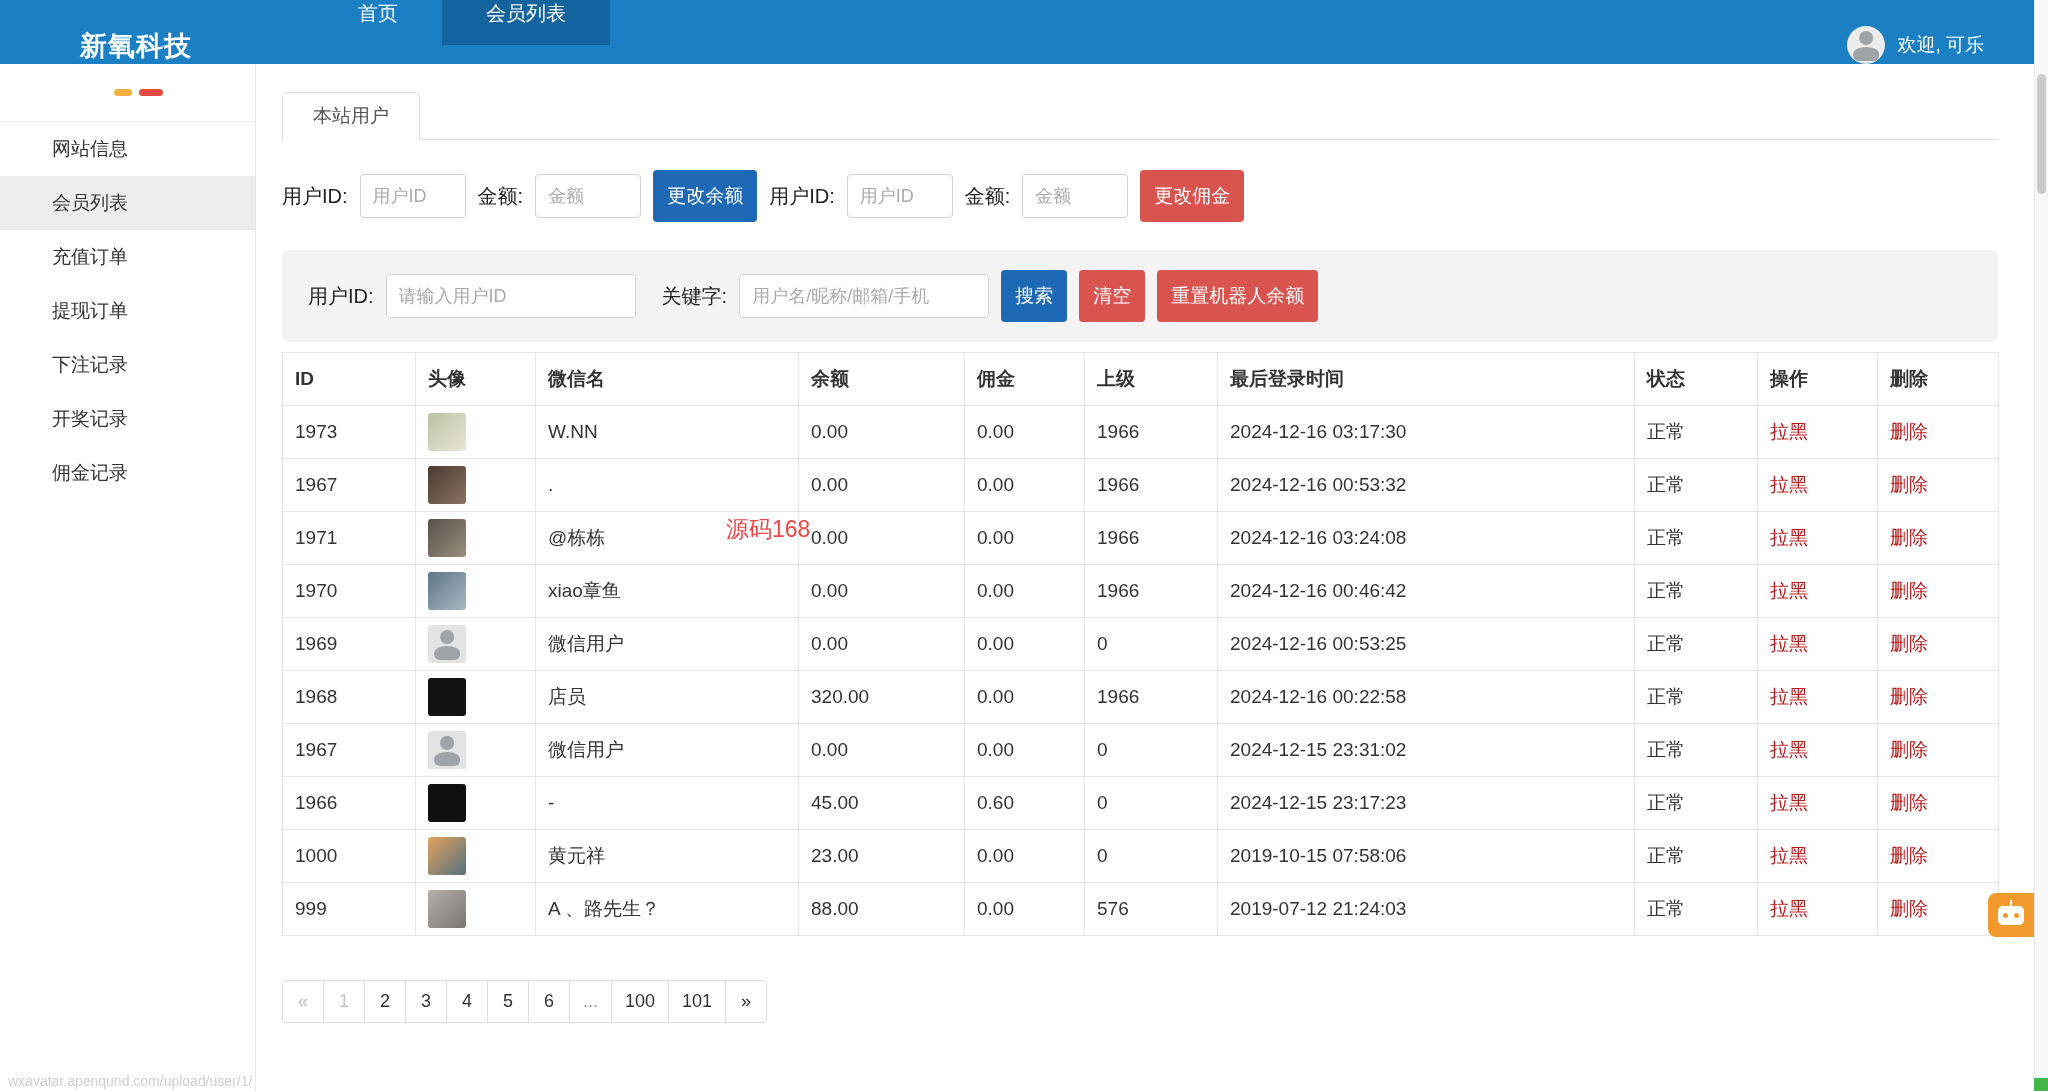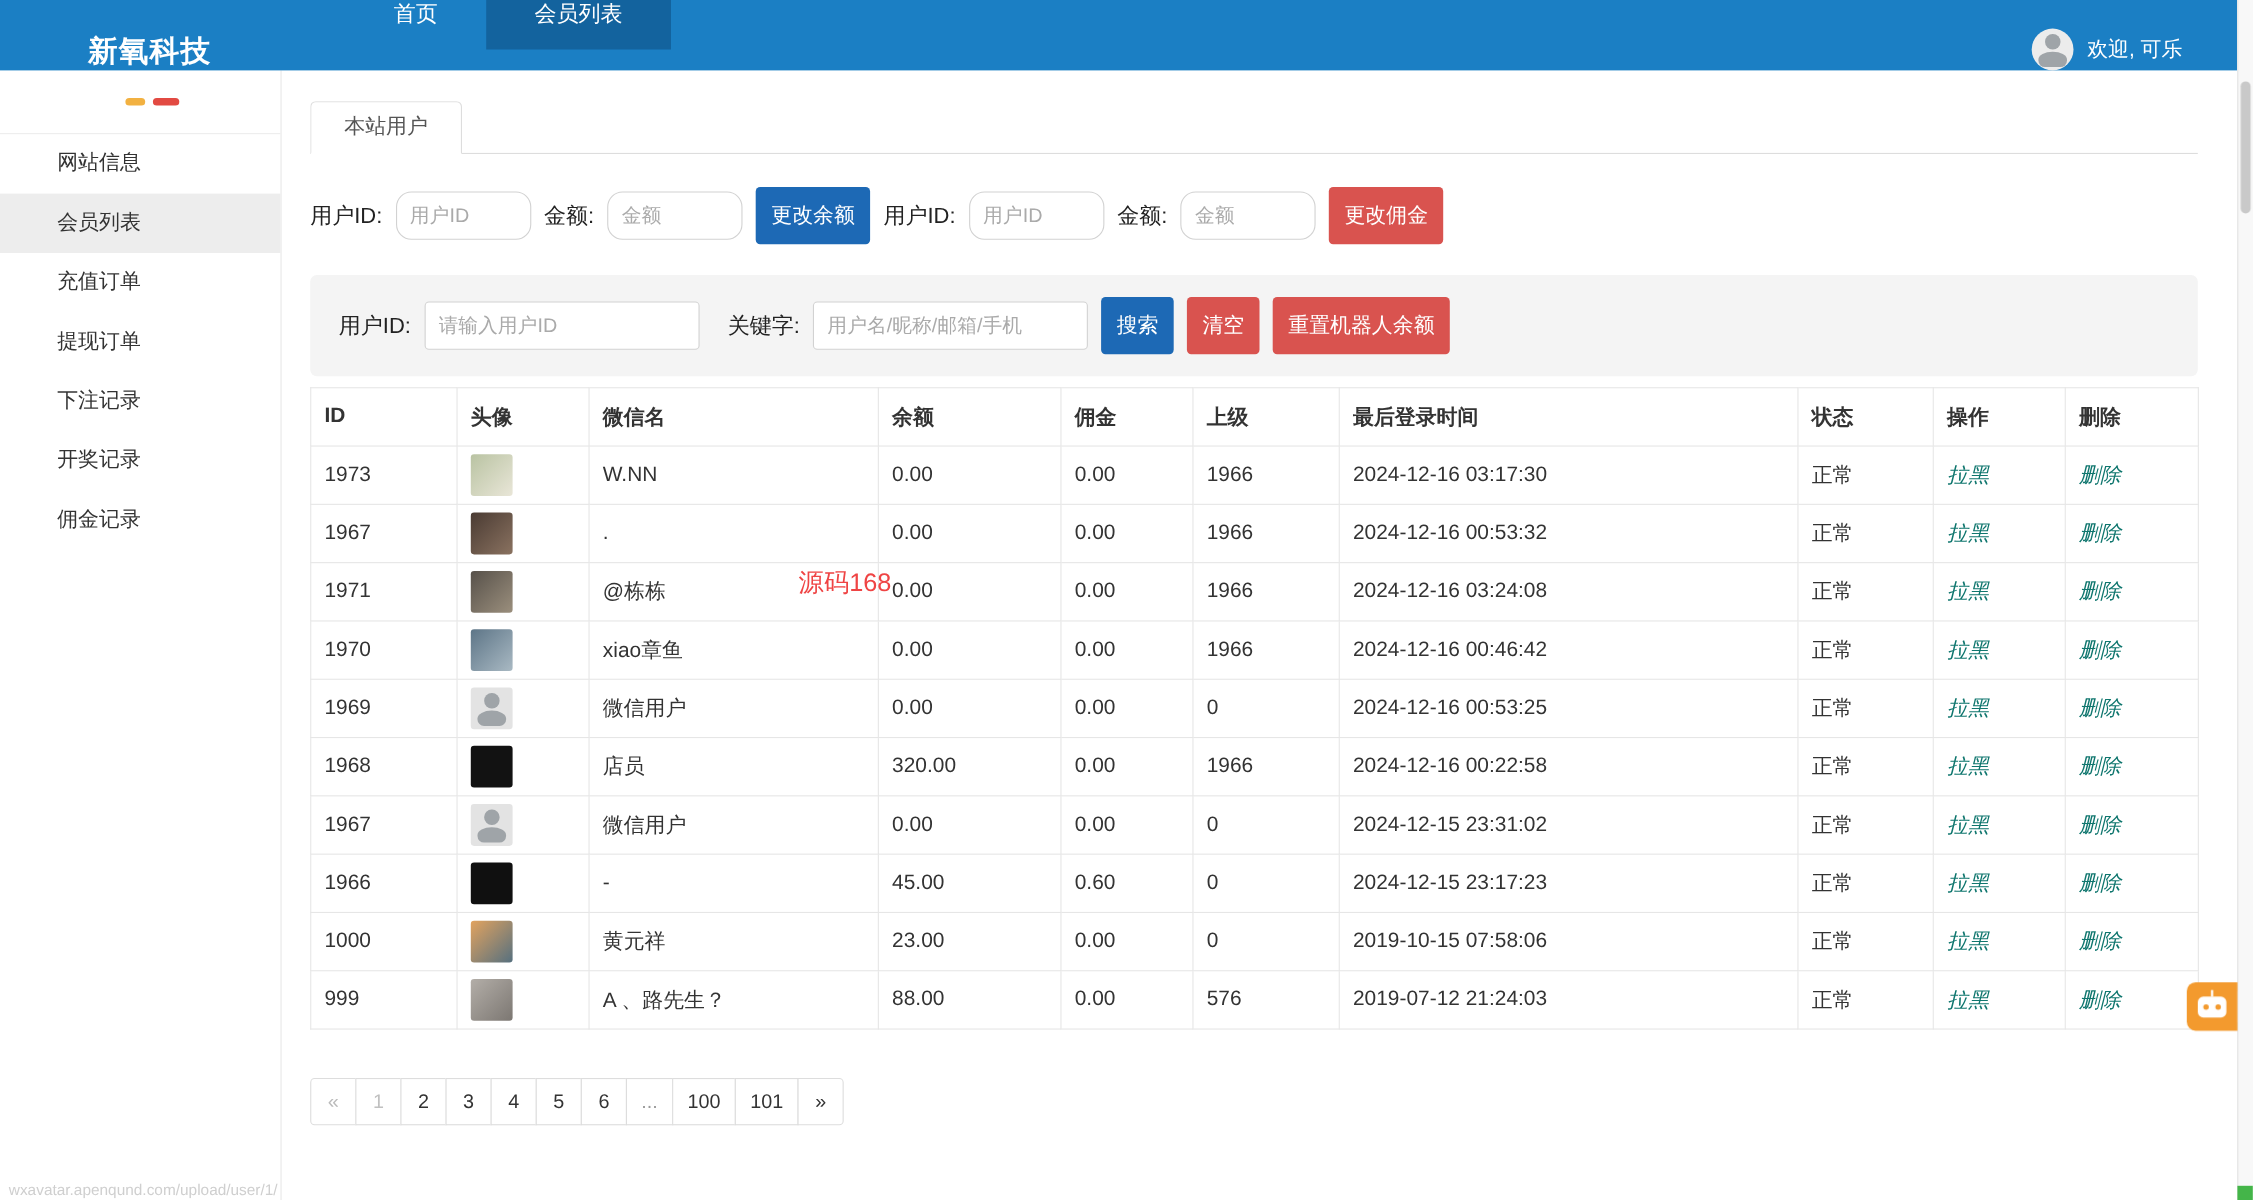--- a/index.html
+++ b/index.html
@@ -38,21 +38,21 @@
   .tabs::after { content: ""; position: absolute; left: 0; right: 0; bottom: 0; height: 1px; background: #ddd; }
   .tab { position: absolute; left: 0; bottom: 0; height: 48px; line-height: 46px; padding: 0 30px; background: #fff;
     border: 1px solid #ddd; border-bottom: 1px solid #fff; border-radius: 5px 5px 0 0; z-index: 1;
     font-size: 19px; color: #555; cursor: pointer; }
 
   
   .balance-form { display: flex; align-items: center; margin-top: 30px; font-size: 20px; color: #222; gap: 12px; }
   input { height: 44px; border: 1px solid #d2d2d2; border-radius: 4px; padding: 0 12px; font-size: 18px;
     color: #333; background: #fff; font-family: inherit; outline: none; }
   input::placeholder { color: #aaa; }
-  input.small { width: 123px; border-radius: 14px; }
+  input.small { width: 106px; }
   input.mid { width: 250px; }
   .btn { height: 52px; border: none; border-radius: 4px; color: #fff; font-size: 19px; padding: 0 14px;
     cursor: pointer; font-family: inherit; white-space: nowrap; }
   .btn.blue { background: #1d69b5; }
   .btn.red { background: #d9534f; }
 
   .search-panel { margin-top: 28px; background: #f4f4f4; border-radius: 6px; height: 92px; display: flex;
     align-items: center; padding: 0 26px; gap: 12px; font-size: 20px; color: #222; }
   .search-panel .sep { margin-left: 14px; }
 
@@ -60,21 +60,21 @@
   .table-wrap { position: relative; margin-top: 10px; }
   table { border-collapse: collapse; table-layout: fixed; width: 100%; background: #fff; }
   th, td { border: 1px solid #e6e6e6; height: 53px; padding: 0 0 0 12px; font-size: 19px; color: #333;
     text-align: left; overflow: hidden; white-space: nowrap; vertical-align: middle; }
   th { font-weight: bold; }
   col.c0{width:133px} col.c1{width:120px} col.c2{width:263px} col.c3{width:166px} col.c4{width:120px}
   col.c5{width:133px} col.c6{width:417px} col.c7{width:123px} col.c8{width:120px} col.c9{width:121px}
   .avatar { display: inline-block; width: 38px; height: 38px; border-radius: 3px; vertical-align: middle;
     position: relative; overflow: hidden; background: #ddd; }
   .avatar.default { background: #e3e3e3; }
-  a.link { color: #0f766e; text-decoration: none; cursor: pointer; font-style: italic; }
+  a.link { color: #b91c1c; text-decoration: none; cursor: pointer; }
   .watermark { position: absolute; left: 444px; top: 162px; font-size: 23px; color: #ef4444; font-weight: 500; z-index: 2; }
 
   
   .pagination { display: inline-flex; margin-top: 44px; }
   .page-item { min-width: 42px; padding: 0 13px; height: 43px; line-height: 41px; border: 1px solid #ddd;
     margin-left: -1px; text-align: center; font-size: 18px; color: #333; background: #fff; cursor: pointer; }
   .page-item:first-child { margin-left: 0; border-radius: 4px 0 0 4px; }
   .page-item:last-child { border-radius: 0 4px 4px 0; }
   .page-item.disabled { color: #bbb; cursor: default; }
   .page-item.current { color: #c0c0c0; cursor: default; }

